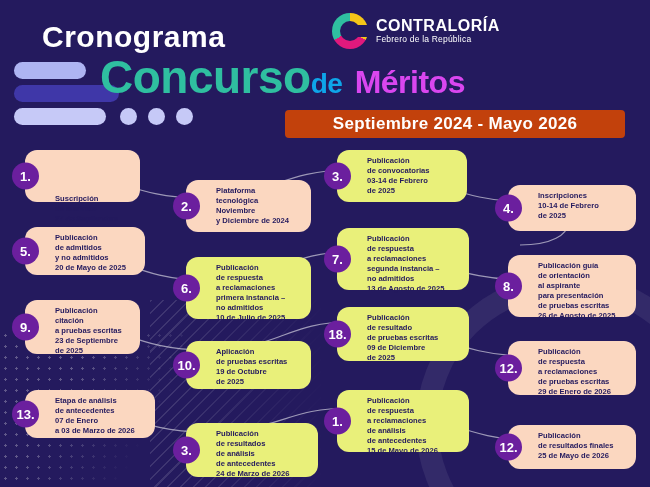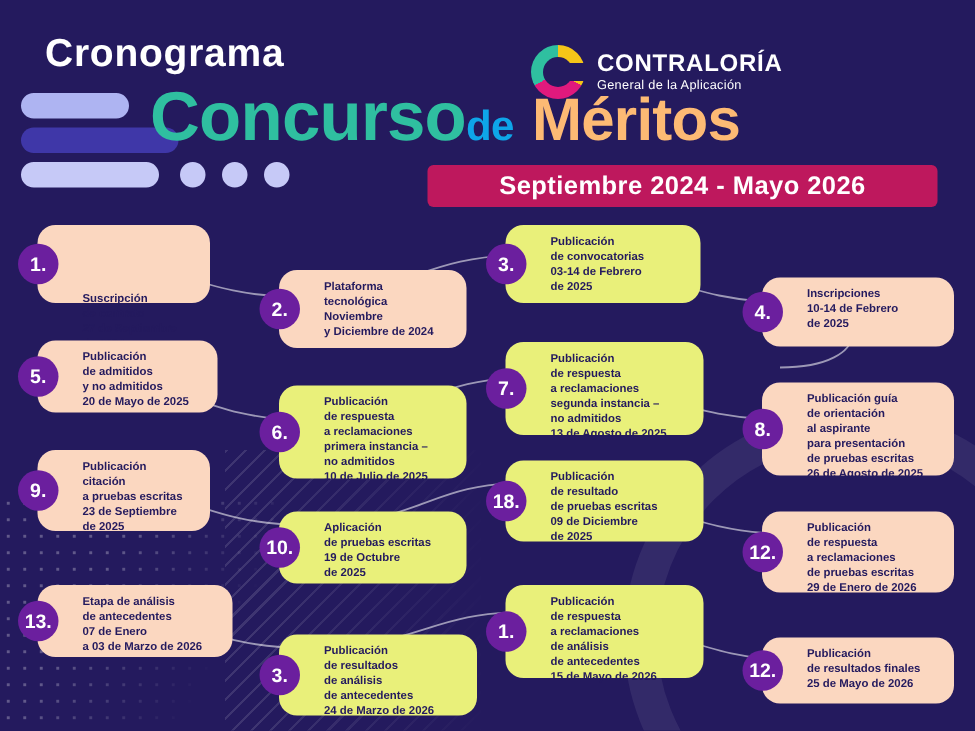--- a/index.html
+++ b/index.html
@@ -28,53 +28,53 @@
     mask-image:linear-gradient(90deg, #000 10%, transparent 85%);
   }
   .bg-circle{
     position:absolute;right:-70px;bottom:-90px;width:260px;height:260px;border-radius:50%;
     border:22px solid rgba(255,255,255,.07);
   }
 
   
   .header{position:relative;height:150px;}
   .title-cronograma{
-    position:absolute;left:30px;top:20px;
-    color:#ffffff;font-size:26px;font-weight:bold;letter-spacing:.5px;
+    position:absolute;left:42px;top:20px;
+    color:#ffffff;font-size:30px;font-weight:bold;letter-spacing:.5px;
   }
   .pill{
     position:absolute;border-radius:20px;background:#c6c9f7;
   }
   .pill.p1{left:14px;top:62px;width:72px;height:17px;background:#aeb4f2;}
   .pill.p2{left:14px;top:85px;width:105px;height:17px;background:#3f37a8;}
   .pill.p3{left:14px;top:108px;width:92px;height:17px;background:#c6c9f7;}
   .dot{position:absolute;top:108px;width:17px;height:17px;border-radius:50%;background:#c6c9f7;}
   .dot.d1{left:120px;}
   .dot.d2{left:148px;}
   .dot.d3{left:176px;}
 
   .title-concurso{
     position:absolute;left:100px;top:50px;
     font-size:46px;font-weight:bold;color:#2fbfa0;letter-spacing:-.5px;
     white-space:nowrap;
   }
   .title-concurso .de{color:#0ea5e9;font-size:28px;font-weight:bold;}
-  .title-concurso .meritos{color:#fdba74;font-size:40px;font-weight:bold;}
+  .title-concurso .meritos{color:#d946ef;font-size:32px;font-weight:bold;}
 
   .date-banner{
     position:absolute;left:285px;top:110px;width:340px;height:28px;
-    background:#be185d;border-radius:4px;
+    background:#c2410c;border-radius:4px;
     display:flex;align-items:center;justify-content:center;
     color:#ffffff;font-size:17px;font-weight:bold;letter-spacing:.3px;
   }
 
   
   .logo-box{
-    position:absolute;left:354px;top:10px;width:180px;height:42px;
-    display:flex;align-items:center;gap:8px;margin-top:17px;
+    position:absolute;left:332px;top:10px;width:180px;height:42px;
+    display:flex;align-items:center;gap:8px;
   }
   .logo-mark{position:relative;width:36px;height:36px;}
   .logo-mark .ring{
     position:absolute;left:0;top:0;width:36px;height:36px;border-radius:50%;
     background:conic-gradient(#f5c518 0deg 120deg, #e0197d 120deg 240deg, #2fbfa0 240deg 360deg);
   }
   .logo-mark .inner{
     position:absolute;left:8px;top:8px;width:20px;height:20px;border-radius:50%;
     background:#241a5e;
   }
@@ -132,21 +132,21 @@
     </div>
 
     <div class="logo-box">
       <div class="logo-mark">
         <div class="ring"></div>
         <div class="inner"></div>
         <div class="cut"></div>
       </div>
       <div class="logo-text">
         <div class="l1">CONTRALORÍA</div>
-        <div class="l2">General de la Aplicación</div>
+        <div class="l2">Febrero de la República</div>
       </div>
     </div>
 
     <div class="date-banner">Septiembre 2024 - Mayo 2026</div>
   </div>
 
   <svg class="connectors" viewBox="0 0 650 347">
     <g fill="none" stroke="#ffffff" stroke-width="1.2" opacity="0.55">
       <path d="M40 30 C 110 30, 130 58, 200 58"></path>
       <path d="M200 58 C 270 58, 280 30, 350 30"></path>

